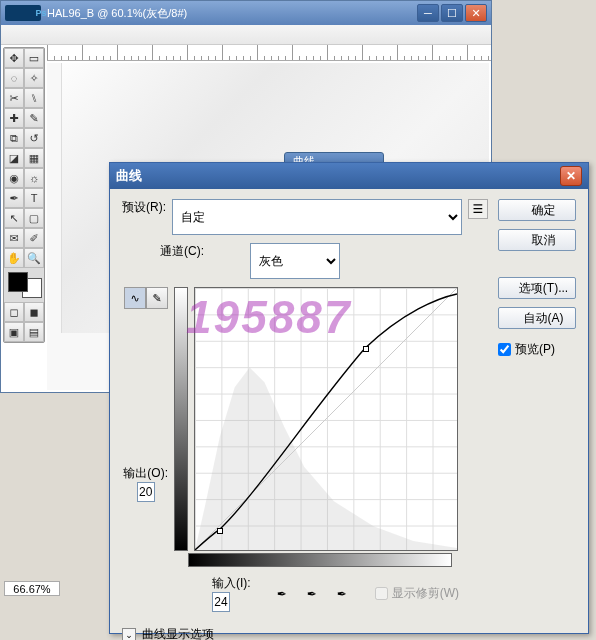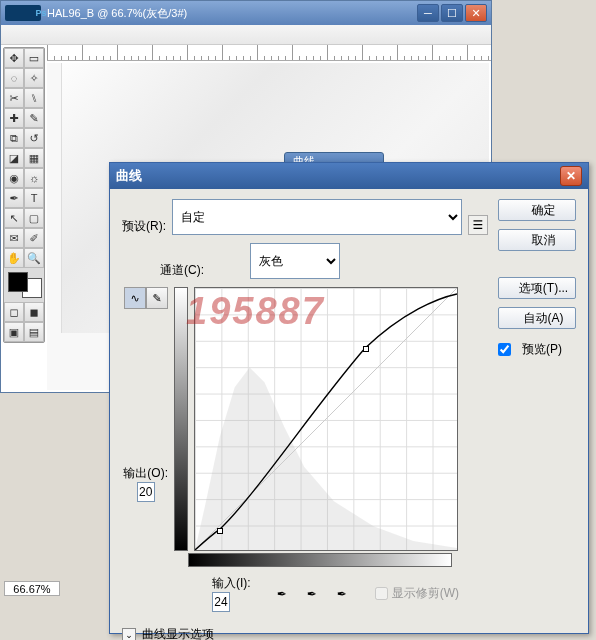--- a/index.html
+++ b/index.html
@@ -23,21 +23,21 @@
 .canvas{position:absolute;left:46px;top:62px;right:2px;bottom:2px;background:#f8f8f8;overflow:hidden;}
 .canvas-img{position:absolute;left:14px;top:0;width:440px;height:270px;background:linear-gradient(135deg,#fdfdfd 0%,#eaeaea 30%,#f5f5f5 60%,#e5e5e5 100%);border-left:1px solid #ddd;}
 .zoom-label{position:absolute;left:4px;bottom:44px;width:56px;height:15px;background:#fff;border:1px solid #aaa;font-size:11px;display:flex;align-items:center;justify-content:center;}
 .dialog{position:absolute;left:109px;top:162px;width:480px;height:472px;border:1px solid #3964a4;box-shadow:2px 2px 5px rgba(0,0,0,0.3);background:#e9e8e3;}
 .dlg-titlebar{height:26px;background:linear-gradient(#4d7cbf,#335e9b);display:flex;align-items:center;padding:0 6px;color:#fff;}
 .dlg-titlebar span{flex:1;font-size:13px;font-weight:bold;}
 .dlg-close{width:22px;height:20px;background:linear-gradient(#f08f78,#d1542f);border:1px solid #9c3417;border-radius:3px;display:flex;align-items:center;justify-content:center;color:#fff;font-weight:bold;}
 .dlg-body{padding:10px 12px;display:flex;gap:10px;height:calc(100% - 26px);}
 .dlg-left{flex:1;}
 .dlg-right{width:78px;display:flex;flex-direction:column;gap:8px;}
-.field-row{display:flex;align-items:flex-end;gap:6px;margin-bottom:8px;}
+.field-row{display:flex;align-items:flex-start;gap:6px;margin-bottom:8px;}
 .label{font-size:12px;}
 select,.select{height:36px;border:1px solid #7a96b5;background:#fff;padding:8px 4px;font-size:12px;}
 .preset-select{flex:1;}
 .mini-icon{width:20px;height:20px;border:1px solid #aaa;background:#f0f0ed;display:flex;align-items:center;justify-content:center;}
 .chan-select{width:90px;margin-left:40px;}
 .curve-area{display:flex;gap:6px;}
 .curve-tools{width:46px;display:flex;flex-direction:column;gap:6px;align-items:flex-end;}
 .tool-btn-group{display:flex;gap:0;}
 .tool-btn{width:22px;height:22px;border:1px solid #999;background:linear-gradient(#f8f8f8,#ddd);display:flex;align-items:center;justify-content:center;font-size:11px;}
 .tool-btn.sel{background:#c7d3e4}
@@ -51,31 +51,31 @@
 .grad-v{width:14px;height:264px;background:linear-gradient(#fff,#000);border:1px solid #666;}
 .grad-h{width:264px;height:14px;background:linear-gradient(90deg,#000,#fff);border:1px solid #666;margin-left:66px;margin-top:2px;}
 .input-row{display:flex;align-items:center;gap:12px;margin-left:90px;margin-top:8px;}
 .eyedrops{display:flex;gap:12px;margin-left:10px;}
 .eye{width:18px;height:18px;display:flex;align-items:center;justify-content:center;}
 .clip-chk{display:flex;align-items:center;gap:4px;color:#999;margin-left:12px;}
 .disclosure{margin-top:14px;display:flex;align-items:center;gap:6px;}
 .disc-icon{width:14px;height:14px;border:1px solid #888;background:#f5f5f5;display:flex;align-items:center;justify-content:center;font-size:9px;}
 .btn{height:22px;border:1px solid #7a96b5;background:linear-gradient(#fdfdfd,#e4e8ee);border-radius:2px;font-size:12px;display:flex;align-items:center;justify-content:center;cursor:pointer;padding-left:13px;}
 .btn.disabled{color:#a8a8a8;background:#efefef}
-.chk-row{display:flex;align-items:center;gap:11px;margin-top:4px;}
-.watermark{position:absolute;left:186px;top:290px;font-size:38px;font-weight:bold;font-style:italic;color:#b91c1c;opacity:0.45;font-family:Arial,sans-serif;letter-spacing:2px;}
+.chk-row{display:flex;align-items:center;gap:4px;margin-top:4px;}
+.watermark{position:absolute;left:186px;top:290px;font-size:46px;font-weight:bold;font-style:italic;color:#a21caf;opacity:0.45;font-family:Arial,sans-serif;letter-spacing:2px;}
 .small-dlg-title{position:absolute;left:284px;top:152px;width:100px;height:18px;background:linear-gradient(#6d94c9,#4c76b0);color:#fff;font-size:11px;padding:1px 8px;border:1px solid #3d638f;border-radius:3px 3px 0 0;}
 </style>
 </head>
 <body>
 
 <div class="main-window">
   <div class="titlebar">
     <div class="ps-icon">Ps</div>
-    <div class="title">HAL96_B @ 66.7%(灰色/3#)</div>
+    <div class="title">HAL96_B @ 60.1%(灰色/8#)</div>
     <div class="win-btns">
       <div class="win-btn">─</div>
       <div class="win-btn">☐</div>
       <div class="win-btn close">✕</div>
     </div>
   </div>
   <div class="menubar"></div>
   <div class="ruler-h"></div>
 
   <div class="toolbox">

